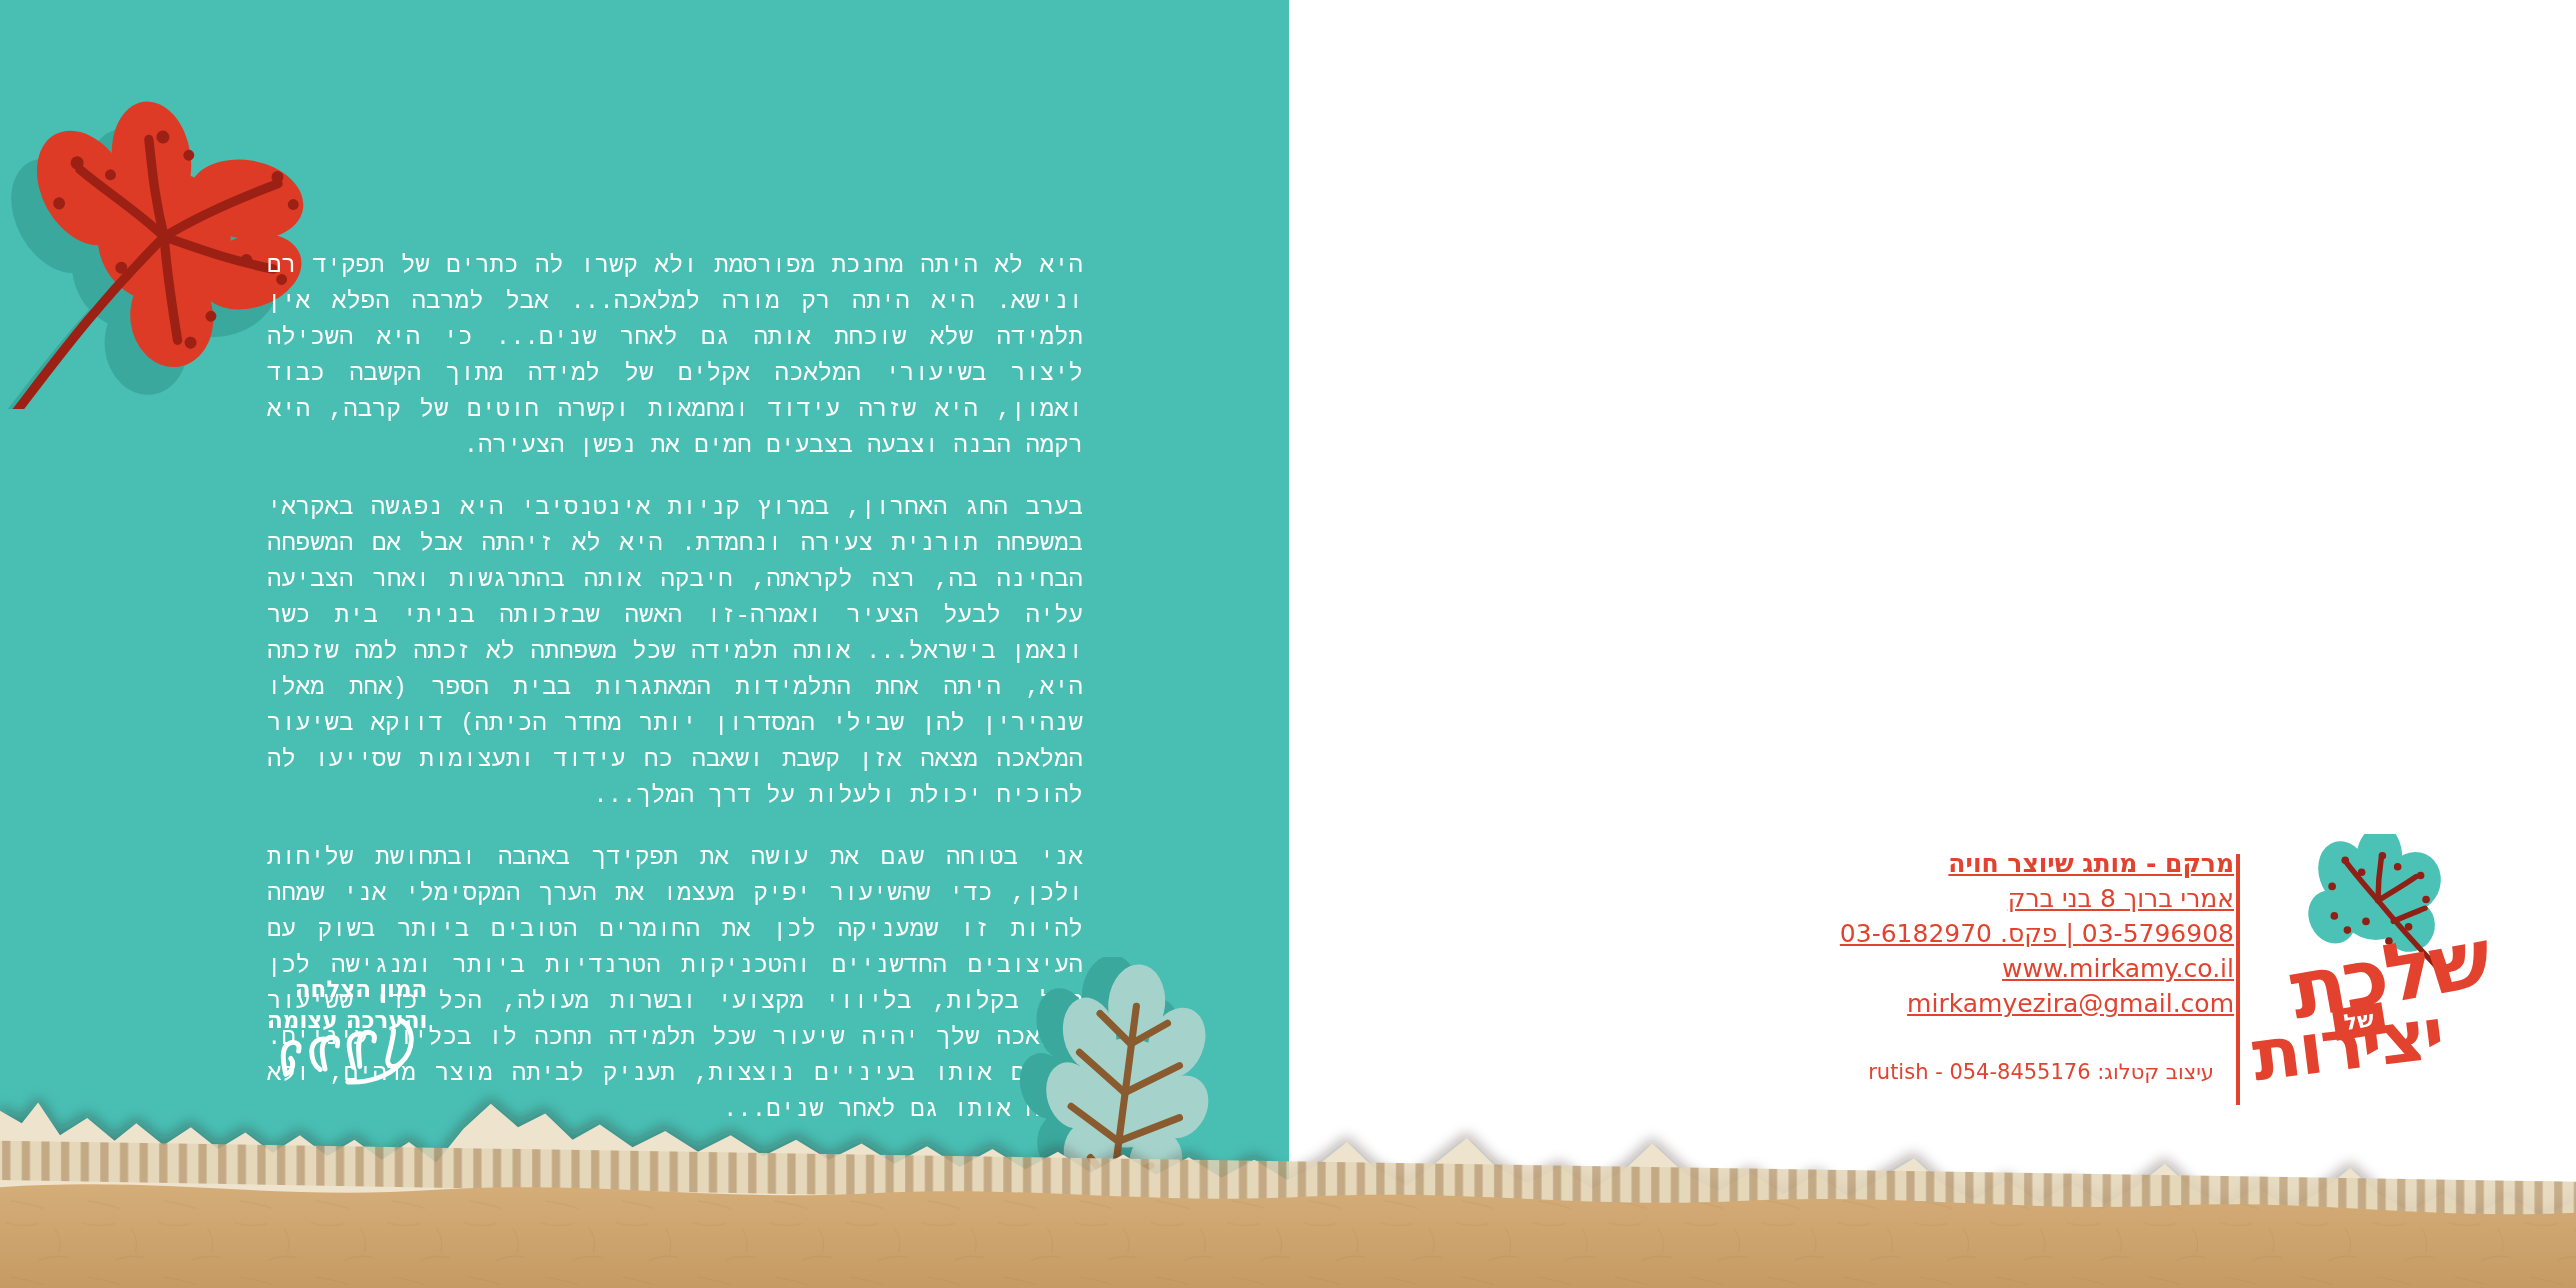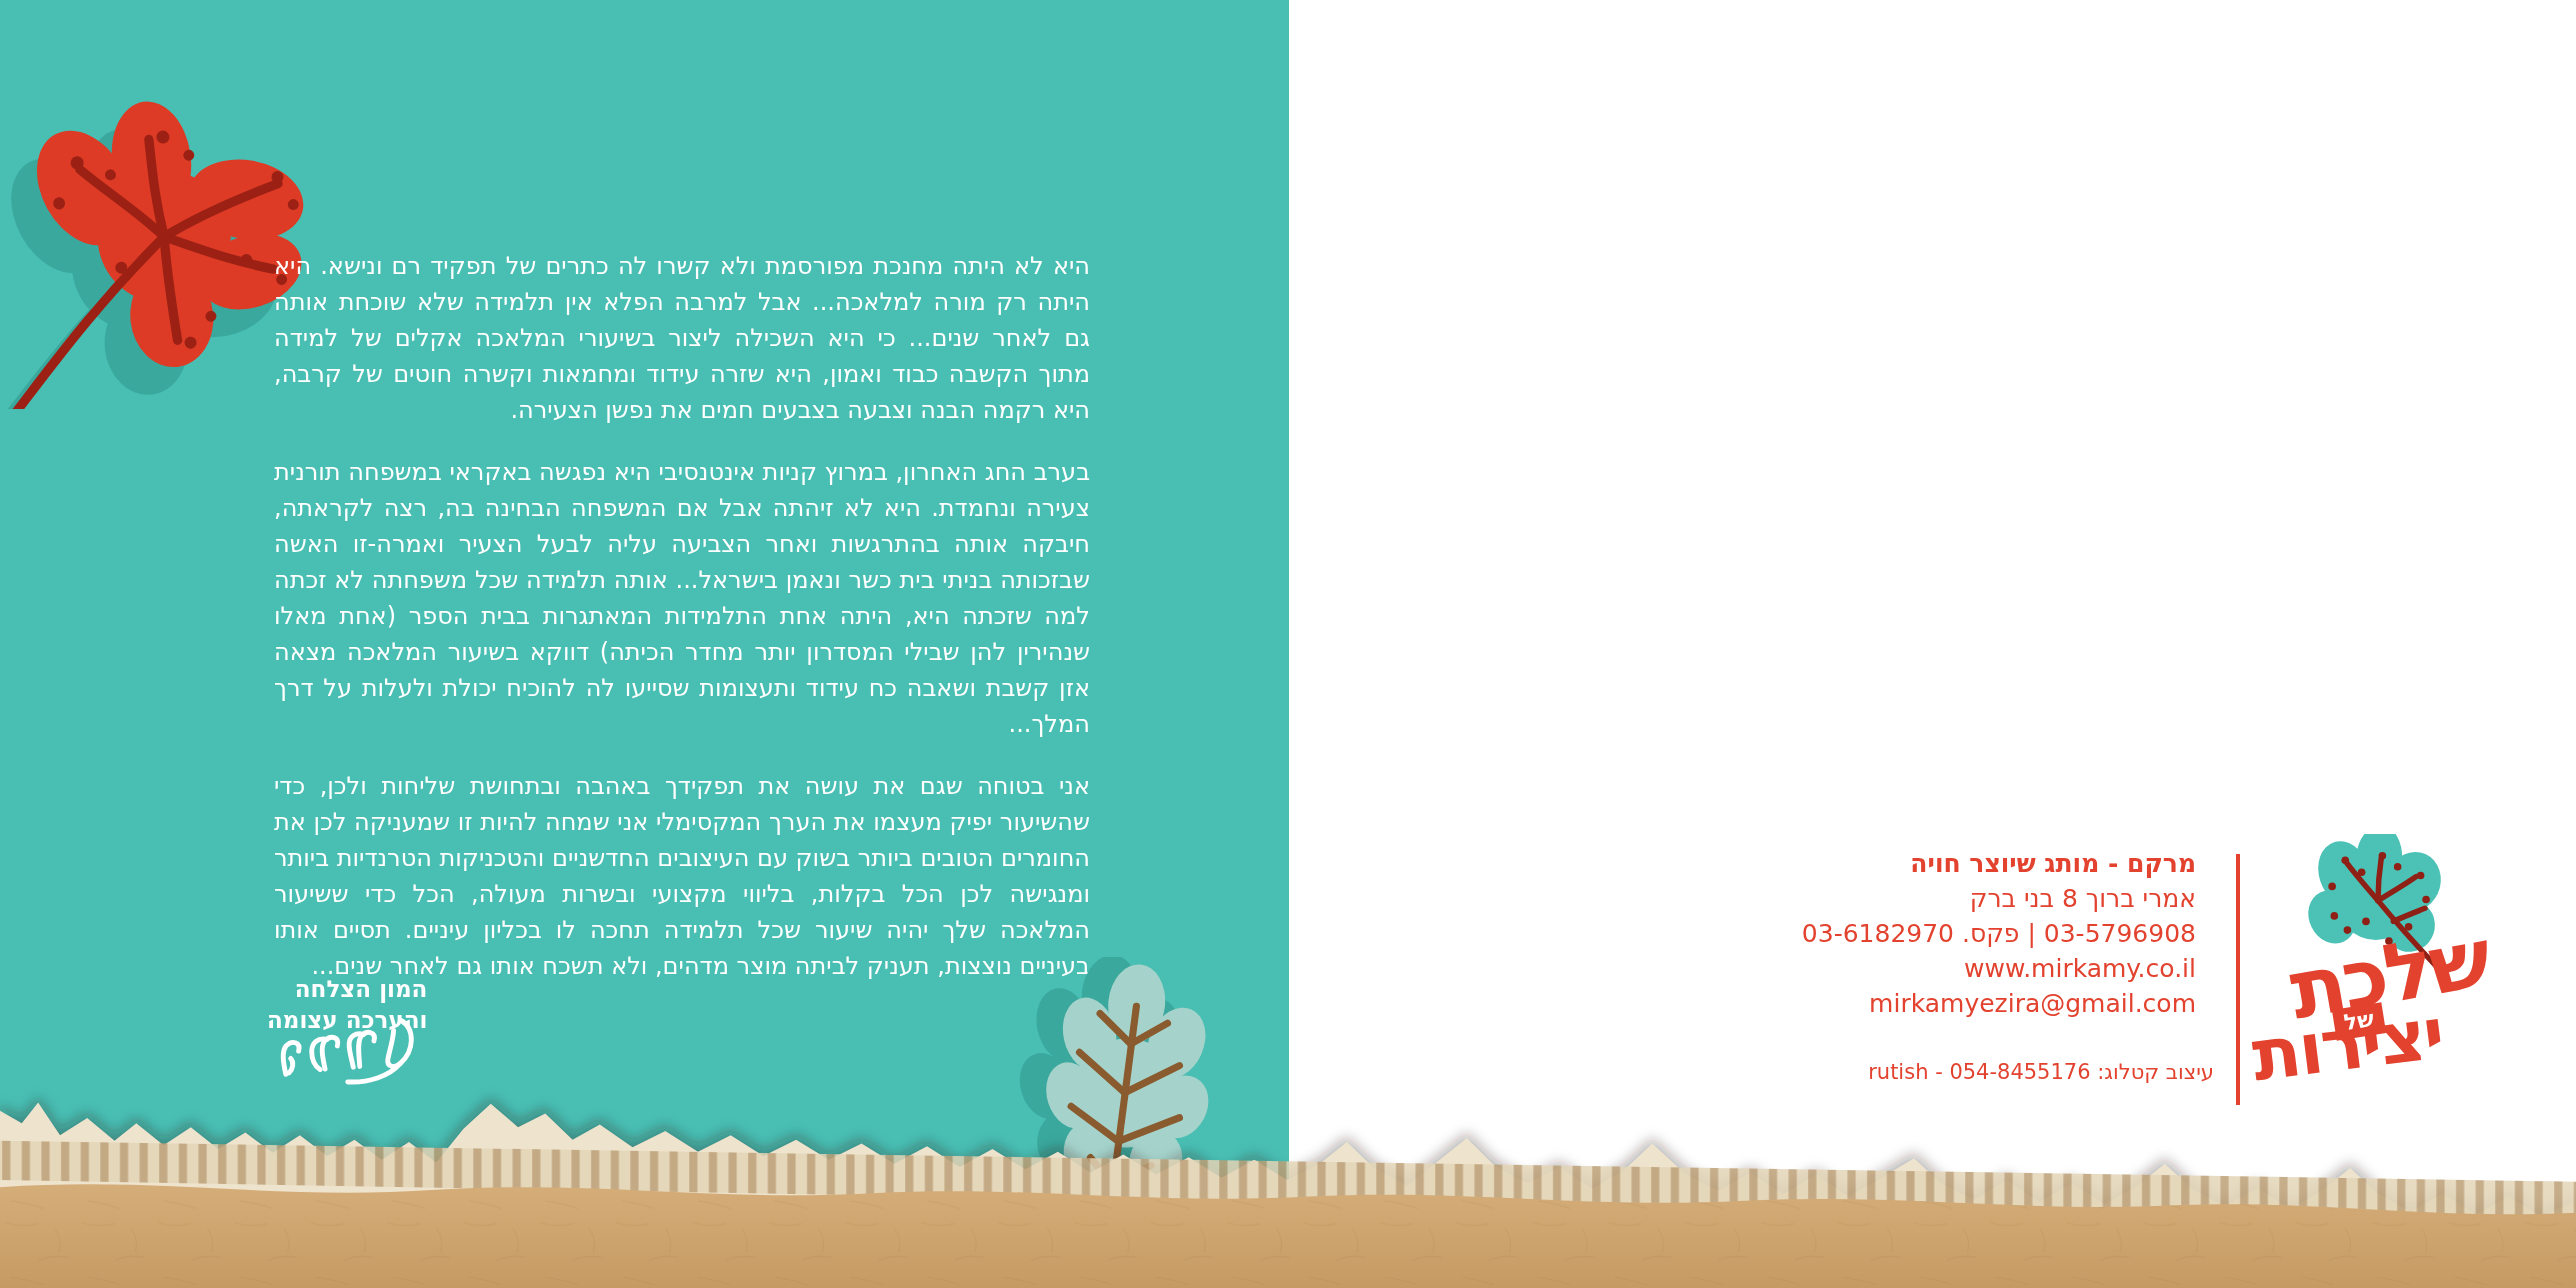--- a/index.html
+++ b/index.html
@@ -8,24 +8,24 @@
     width:2576px;height:1288px;
     background:#ffffff;
     overflow:hidden;
     font-family:"DejaVu Sans",sans-serif;
   }
   .left-panel{
     position:absolute;left:0;top:0;width:1289px;height:1288px;
     background:var(--teal_background);
   }
   .letter-body{
-    position:absolute;left:274px;top:248px;width:816px;
+    position:absolute;left:267px;top:248px;width:816px;
     direction:rtl;text-align:justify;
     color:#ffffff;
-    font-size:24px;line-height:36px;
+    font-size:24px;line-height:36px;font-family:Liberation Mono, monospace;
   }
   .letter-body p{margin:0 0 26px 0;}
   .closing{
     position:absolute;left:267px;top:974px;
     direction:rtl;text-align:right;
     color:#ffffff;font-weight:bold;
     font-size:23px;line-height:30.5px;
     white-space:nowrap;
   }
   .signature-script{
@@ -39,24 +39,24 @@
   .lobe-red{fill:var(--leaf_red);}
   .lobe-shadow-dark{fill:var(--leaf_shadow_teal);}
   .vein-red{stroke:var(--leaf_vein_dark_red);stroke-width:17;fill:none;stroke-linecap:round;}
   .vein-shadow{stroke:var(--leaf_shadow_teal);stroke-width:18;fill:none;stroke-linecap:round;}
   .dot-red{fill:var(--leaf_vein_dark_red);}
   .lobe-pale{fill:var(--pale_leaf);}
   .lobe-shadow-teal{fill:var(--leaf_shadow_teal);}
   .vein-brown{stroke:var(--leaf_brown);stroke-width:13;fill:none;stroke-linecap:round;}
   
   .contact{
-    position:absolute;right:380px;top:846px;width:447px;
+    position:absolute;right:342px;top:846px;width:447px;
     direction:rtl;text-align:right;
     color:var(--contact_red);
-    font-size:25px;line-height:35px;
+    font-size:25px;line-height:35px;text-decoration:underline;
   }
   .contact .bold{font-weight:bold;}
   .catalog-credit{
     position:absolute;right:362px;top:1060px;
     direction:rtl;
     color:var(--contact_red);
     font-size:21px;line-height:25px;
     white-space:nowrap;
   }
   .logo-divider{

